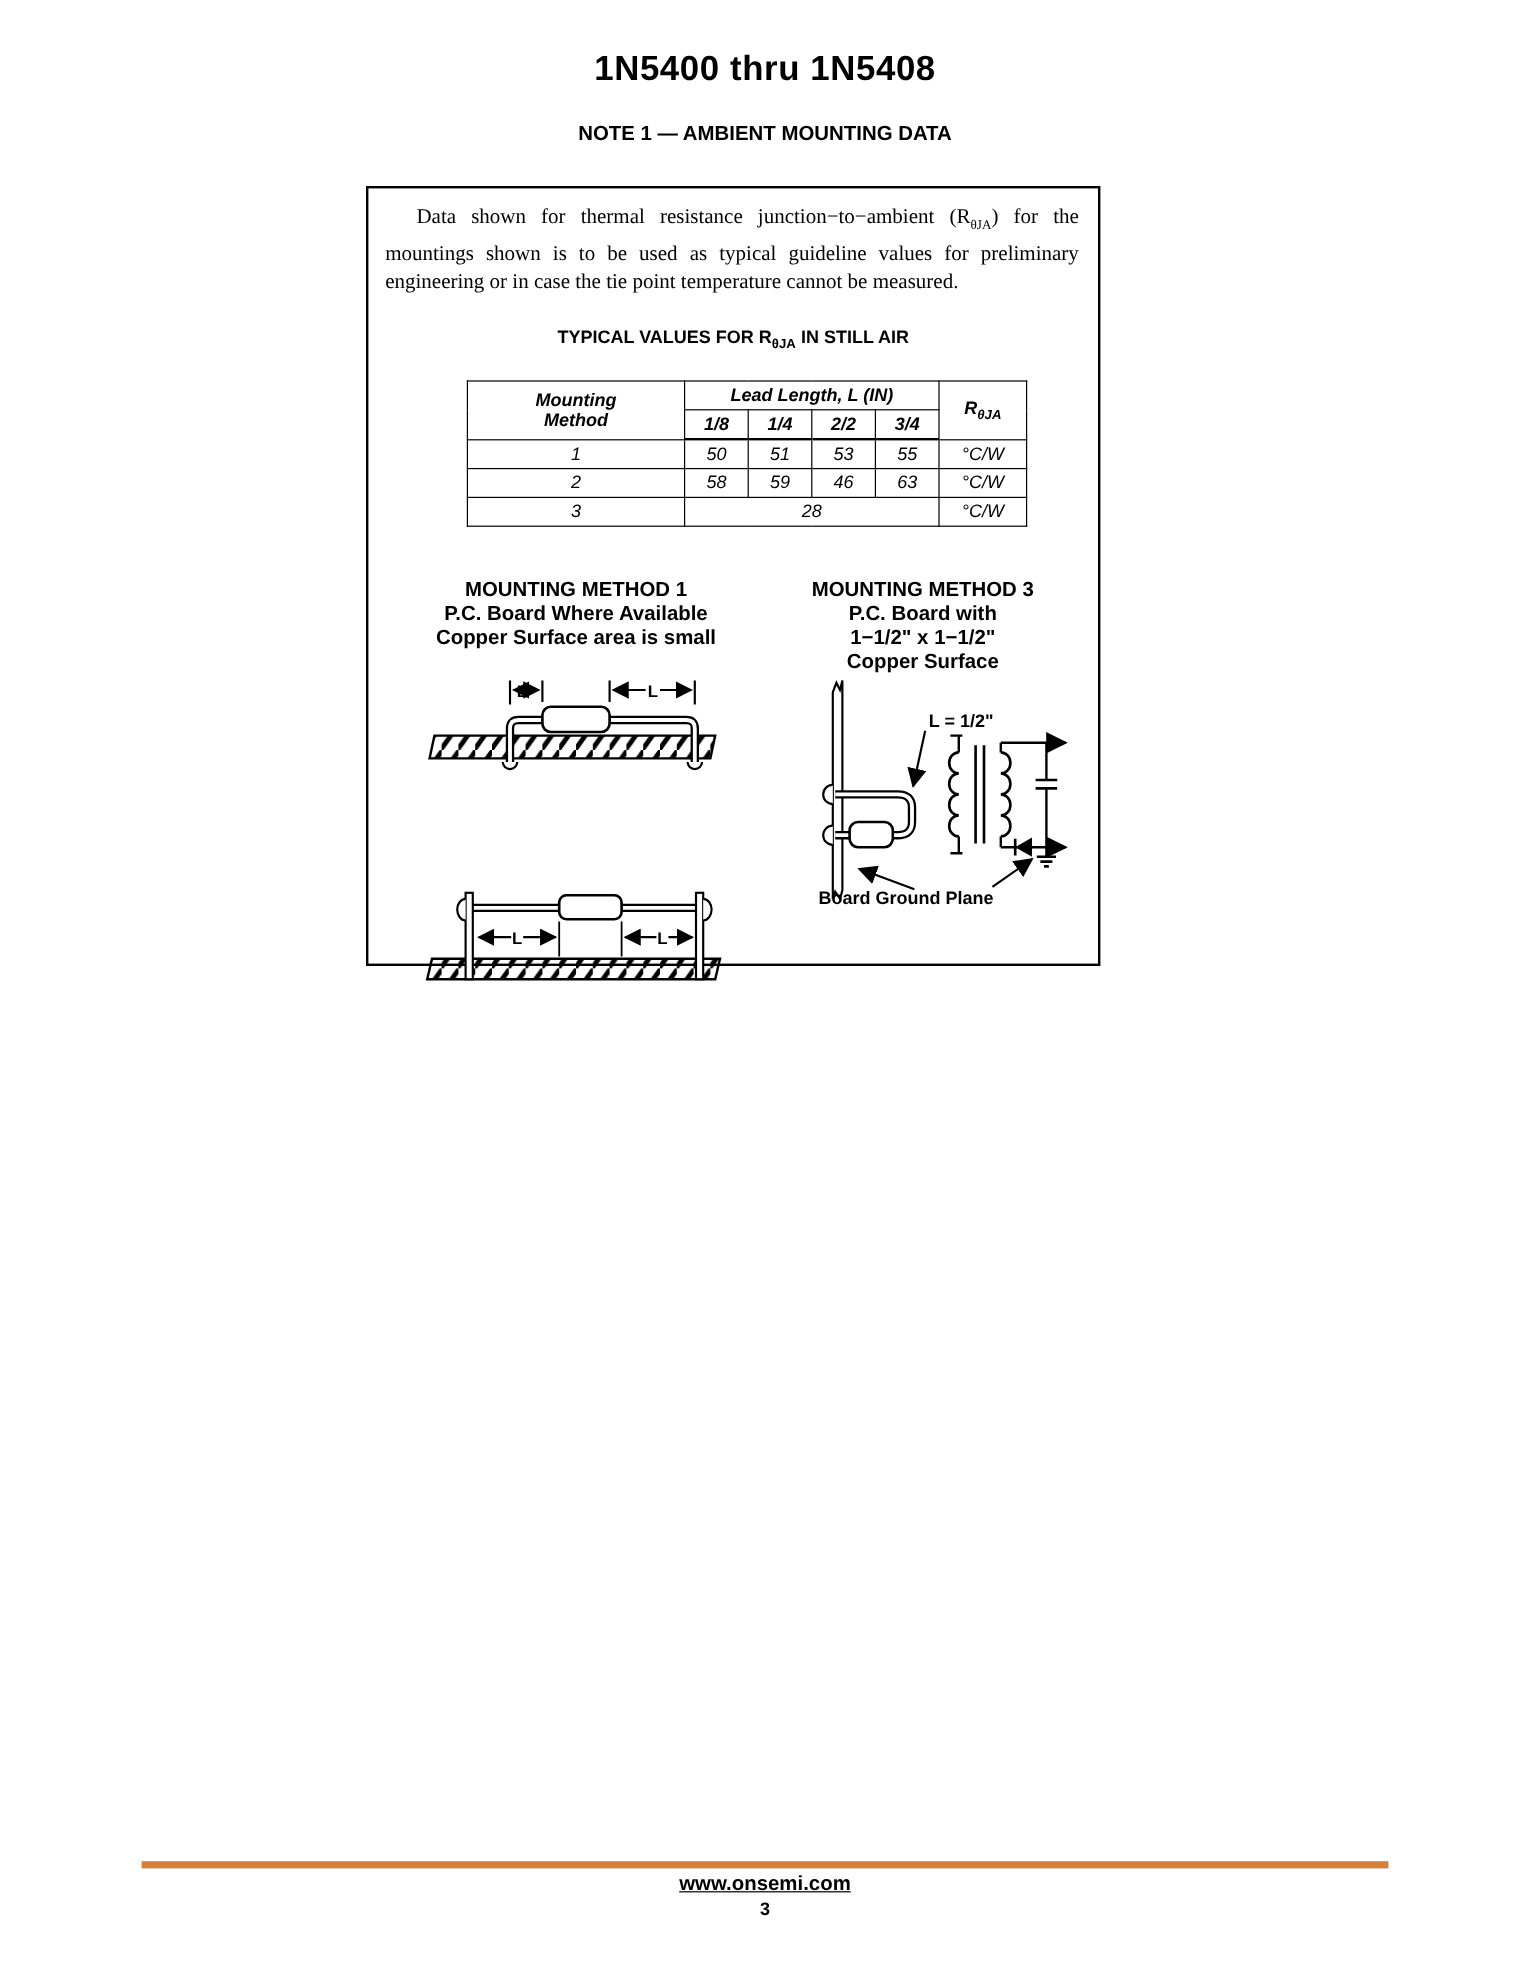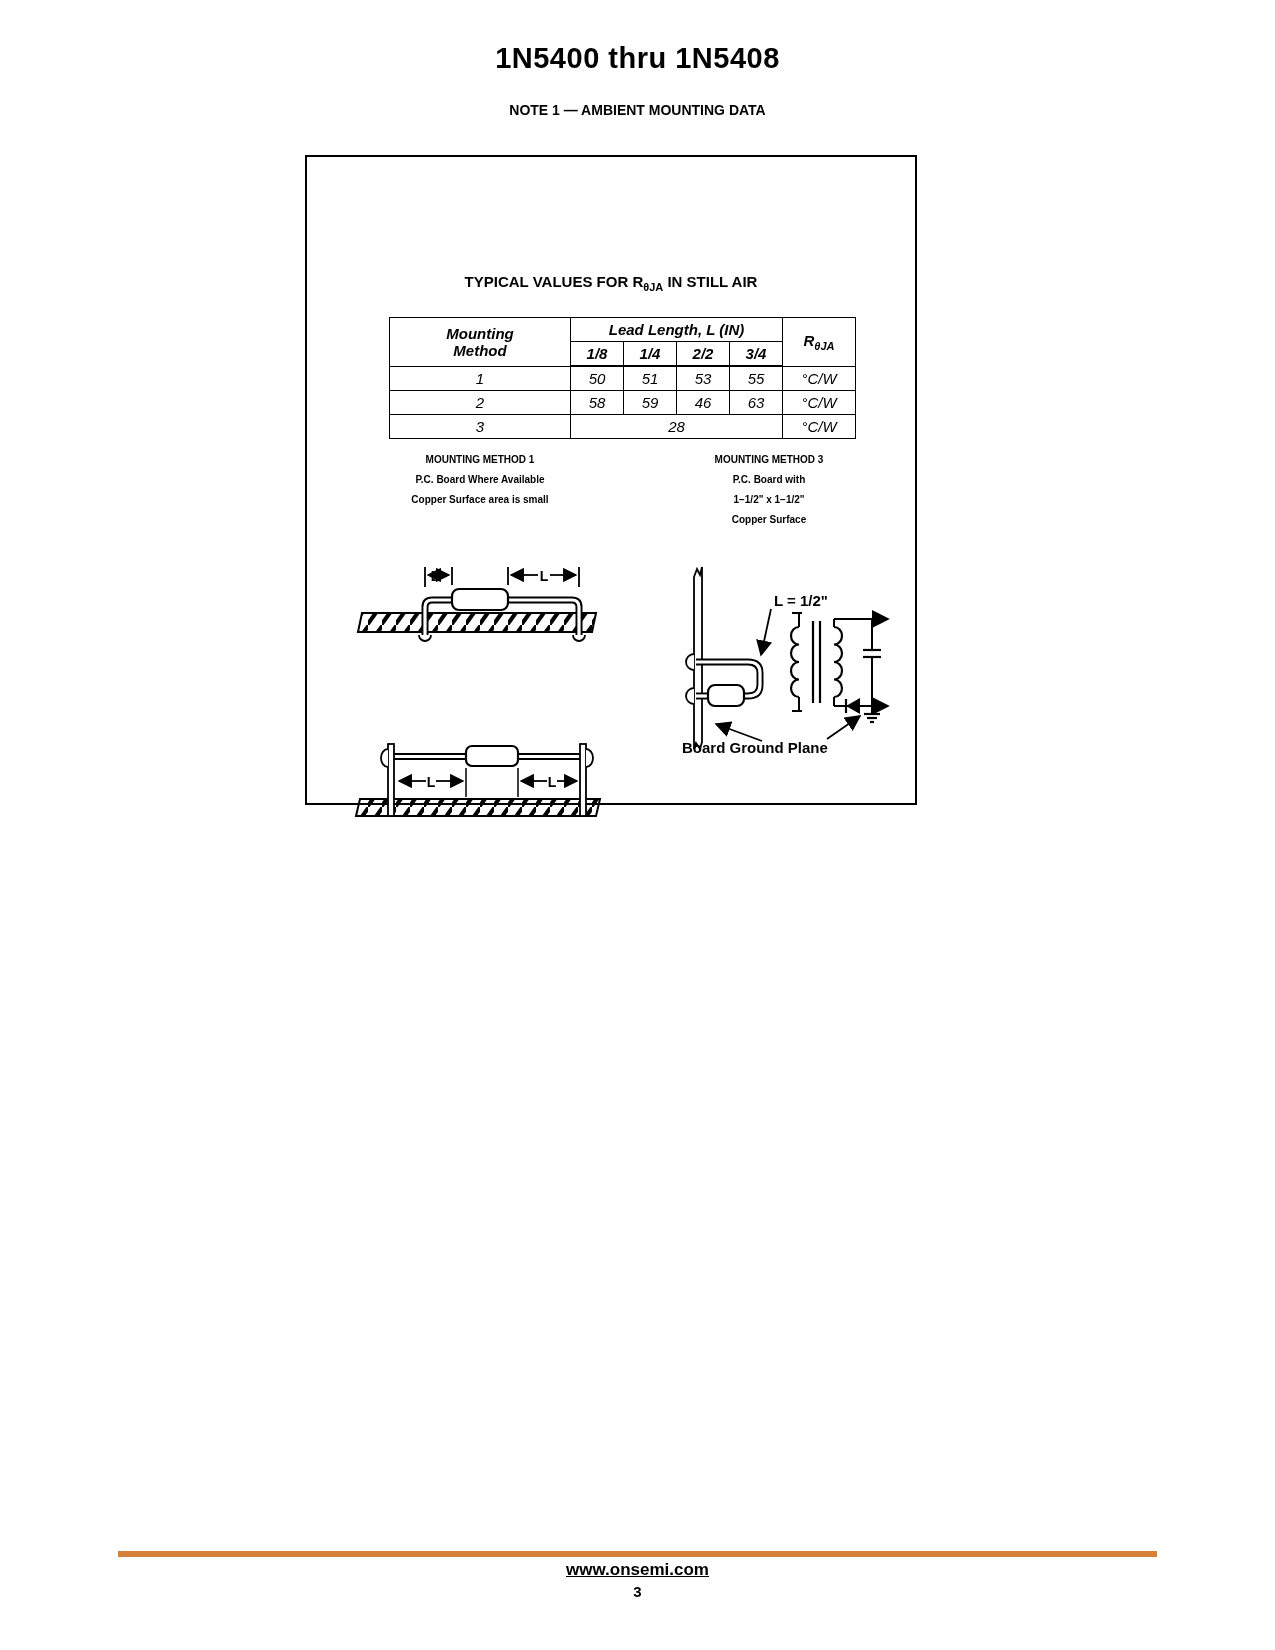--- a/index.html
+++ b/index.html
@@ -1,34 +1,34 @@
 <!DOCTYPE html>
 <html><head>
 <meta charset="utf-8">
 <style>
   html,body{margin:0;padding:0;background:#fff;}
   .page{position:relative;width:1275px;height:1650px;background:#fff;overflow:hidden;
         font-family:"Liberation Sans",sans-serif;color:#000;}
   .abs{position:absolute;}
   .ctr{text-align:center;}
   .doc-title{left:0;top:42px;width:1275px;font-size:29px;font-weight:bold;letter-spacing:.5px;}
-  .note-heading{left:0;top:102px;width:1275px;font-size:14px;font-weight:bold;}
+  .note-heading{left:0;top:102px;width:1275px;font-size:17px;font-weight:bold;}
   .note-box{left:305px;top:155px;width:608px;height:646px;border:2.5px solid #000;}
   .para{left:14px;top:12px;width:578px;font-family:"Liberation Serif",serif;font-size:17.5px;
         line-height:23px;text-align:justify;text-indent:26px;}
   .tbl-title{left:0;top:116px;width:608px;font-size:15px;font-weight:bold;}
   .tbl-wrap{left:82px;top:160px;}
   table{border-collapse:collapse;table-layout:fixed;}
   table,td,th{border:1.5px solid #000;font-style:italic;}
   th,td{font-size:15px;text-align:center;padding:0;height:23px;vertical-align:middle;}
   th{font-weight:bold;}
   .w-method{width:180px;} .w-lead{width:52px;} .w-unit{width:72px;}
   tr.hdr-split th{border-bottom-width:2px;}
   sub{font-size:11px;}
-  .m-col{font-size:10px;font-weight:bold;line-height:20px;}
+  .m-col{font-size:17px;font-weight:bold;line-height:20px;margin-top:32px;}
   .m1-head{left:30px;top:293px;width:286px;}
   .m3-head{left:330px;top:293px;width:264px;}
   .m2-head{left:30px;top:488px;width:286px;}
   .dsvg{display:block;}
   .svg-m1{left:47px;top:402px;}
   .svg-m2{left:47px;top:584px;}
   .svg-m3{left:327px;top:400px;}
   svg text{font-family:"Liberation Sans",sans-serif;font-weight:bold;fill:#000;}
   .footer-rule{left:118px;top:1551px;width:1039px;height:6px;background:#D5813A;}
   .footer-link{left:0;top:1560px;width:1275px;font-size:17px;font-weight:bold;}
@@ -38,20 +38,21 @@
 </head>
 <body>
 
 <div class="page">
 
   <div class="abs ctr doc-title">1N5400 thru 1N5408</div>
   <div class="abs ctr note-heading">NOTE 1 — AMBIENT MOUNTING DATA</div>
 
   <div class="abs note-box">
 
+    <div class="abs para"><span>Data shown for thermal resistance junction−to−ambient (R</span><sub>θJA</sub><span>) for the mountings shown is to be used as typical guideline values for preliminary engineering or in case the tie point temperature cannot be measured.</span></div>
 
     <div class="abs ctr tbl-title"><span>TYPICAL VALUES FOR R</span><sub>θJA</sub><span> IN STILL AIR</span></div>
 
     <div class="abs tbl-wrap">
       <table>
         <tbody>
             <tr class="hdr-top">
           <th class="w-method" rowspan="2">
             <div>Mounting</div>
             <div>Method</div>

